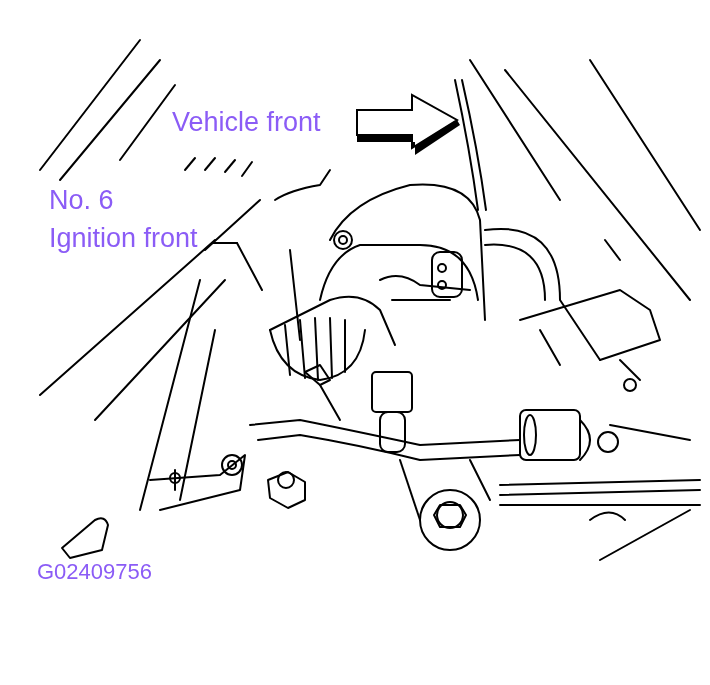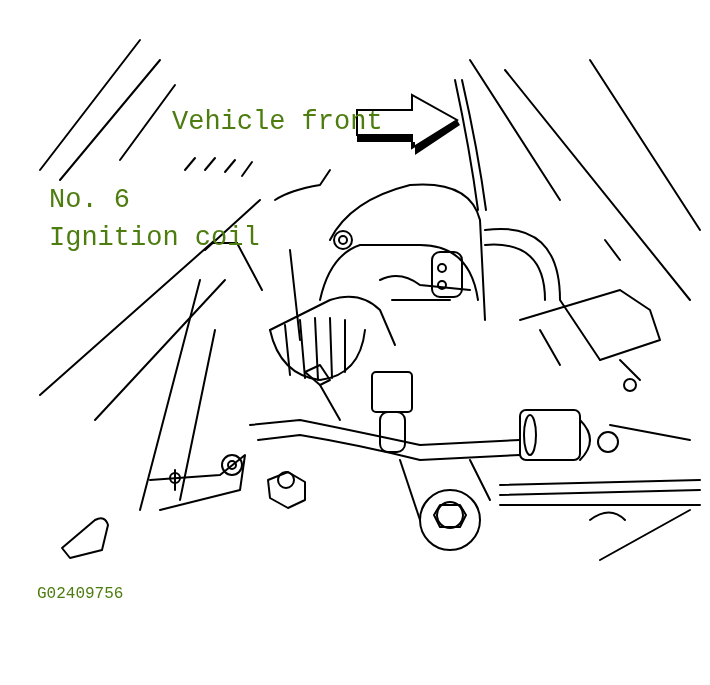--- a/index.html
+++ b/index.html
@@ -1,22 +1,22 @@
 <!DOCTYPE html>
 <html><head>
 <meta charset="utf-8">
 <style>
   html, body { margin: 0; padding: 0; background: #ffffff; }
   body { width: 710px; height: 685px; position: relative; overflow: hidden; font-family: "Liberation Sans", sans-serif; }
   .canvas { position: absolute; left: 0; top: 0; width: 710px; height: 685px; }
-  .lbl { position: absolute; color: #4d7c0f; font-family: Liberation Mono, monospace; white-space: nowrap; line-height: 1; }
+  .lbl { position: absolute; color: #8b5cf6; font-family: Liberation Sans, sans-serif; white-space: nowrap; line-height: 1; }
   .lbl-front { left: 172px; top: 109px; font-size: 27px; }
   .lbl-no1 { left: 49px; top: 187px; font-size: 27px; }
   .lbl-coil { left: 49px; top: 225px; font-size: 27px; }
-  .lbl-code { left: 37px; top: 586px; font-size: 16px; }
+  .lbl-code { left: 37px; top: 561px; font-size: 22px; }
   svg path, svg line, svg circle, svg ellipse, svg polyline, svg polygon, svg rect { vector-effect: non-scaling-stroke; }
 </style>
 </head>
 <body>
 
 <div class="canvas">
   <svg width="710" height="685" viewBox="0 0 710 685" xmlns="http://www.w3.org/2000/svg">
     <g fill="none" stroke="#000" stroke-width="2" stroke-linecap="round" stroke-linejoin="round">
 
       <line x1="40" y1="170" x2="140" y2="40"></line>
@@ -113,14 +113,14 @@
 
     <g>
       <polygon points="357,110 412,110 412,95 457,120 412,148 412,135 357,135" fill="#fff" stroke="#000" stroke-width="2"></polygon>
       <polygon points="357,135 412,135 412,148 457,120 460,125 415,155 415,142 357,142" fill="#000"></polygon>
     </g>
   </svg>
 </div>
 
 <div class="lbl lbl-front">Vehicle front</div>
 <div class="lbl lbl-no1">No. 6</div>
-<div class="lbl lbl-coil">Ignition coil</div>
+<div class="lbl lbl-coil">Ignition front</div>
 <div class="lbl lbl-code">G02409756</div>
 
 </body></html>

